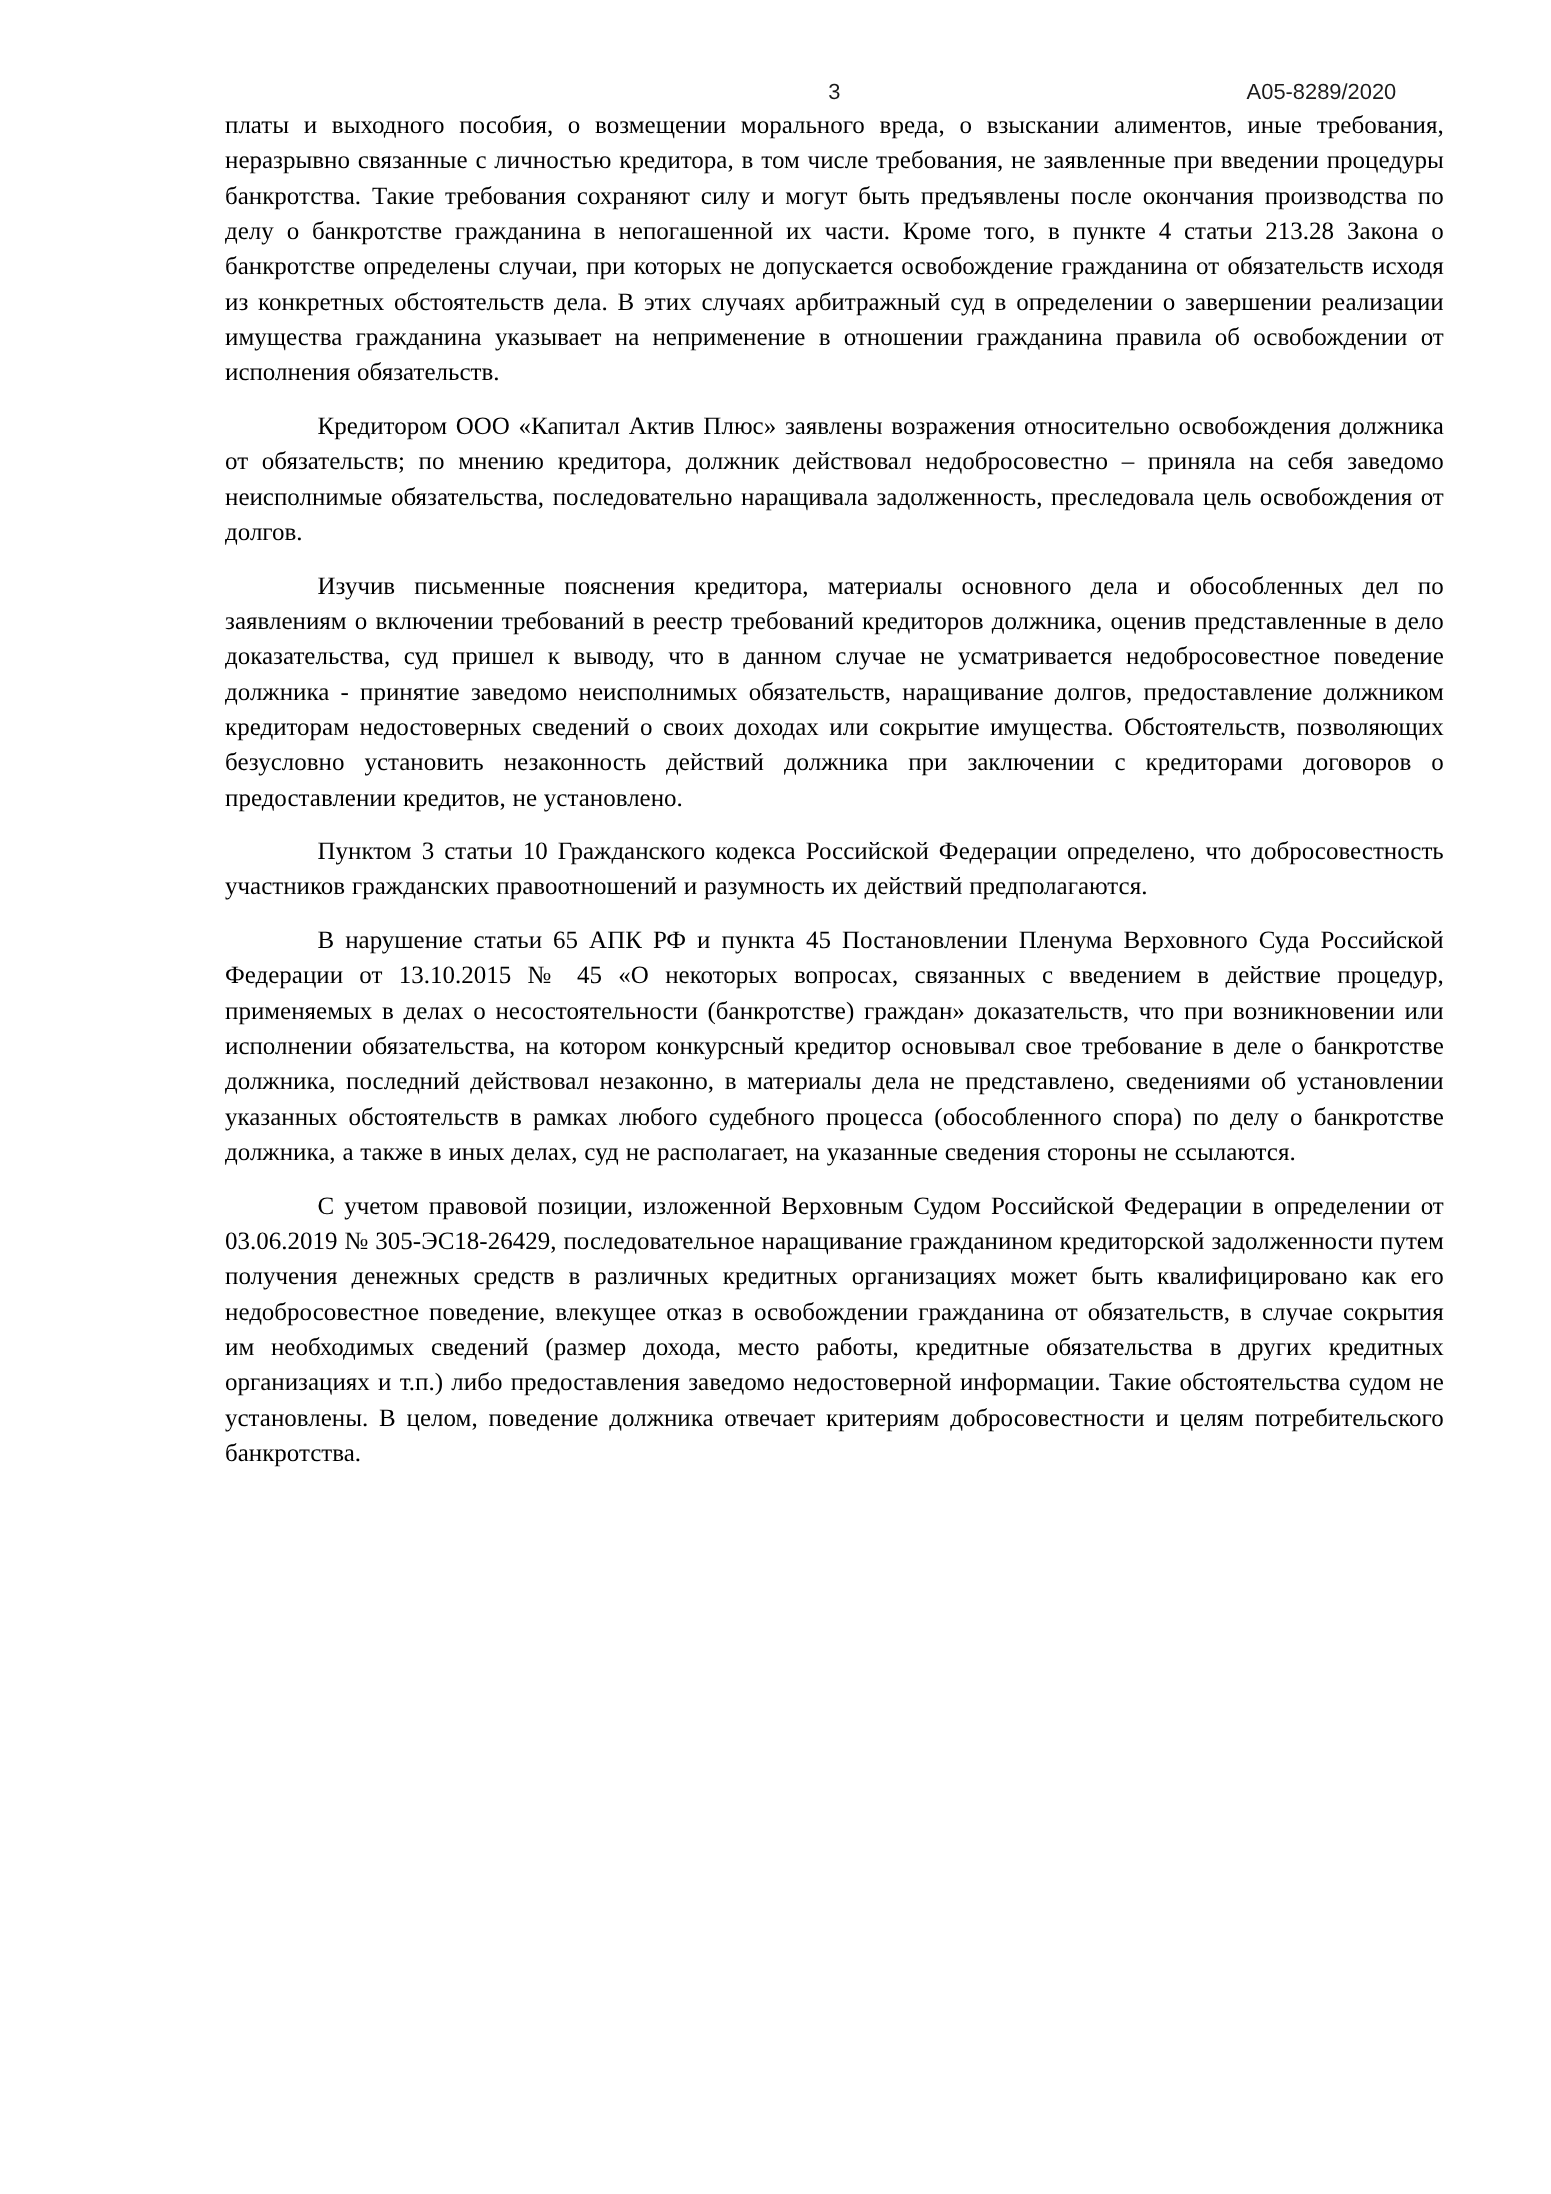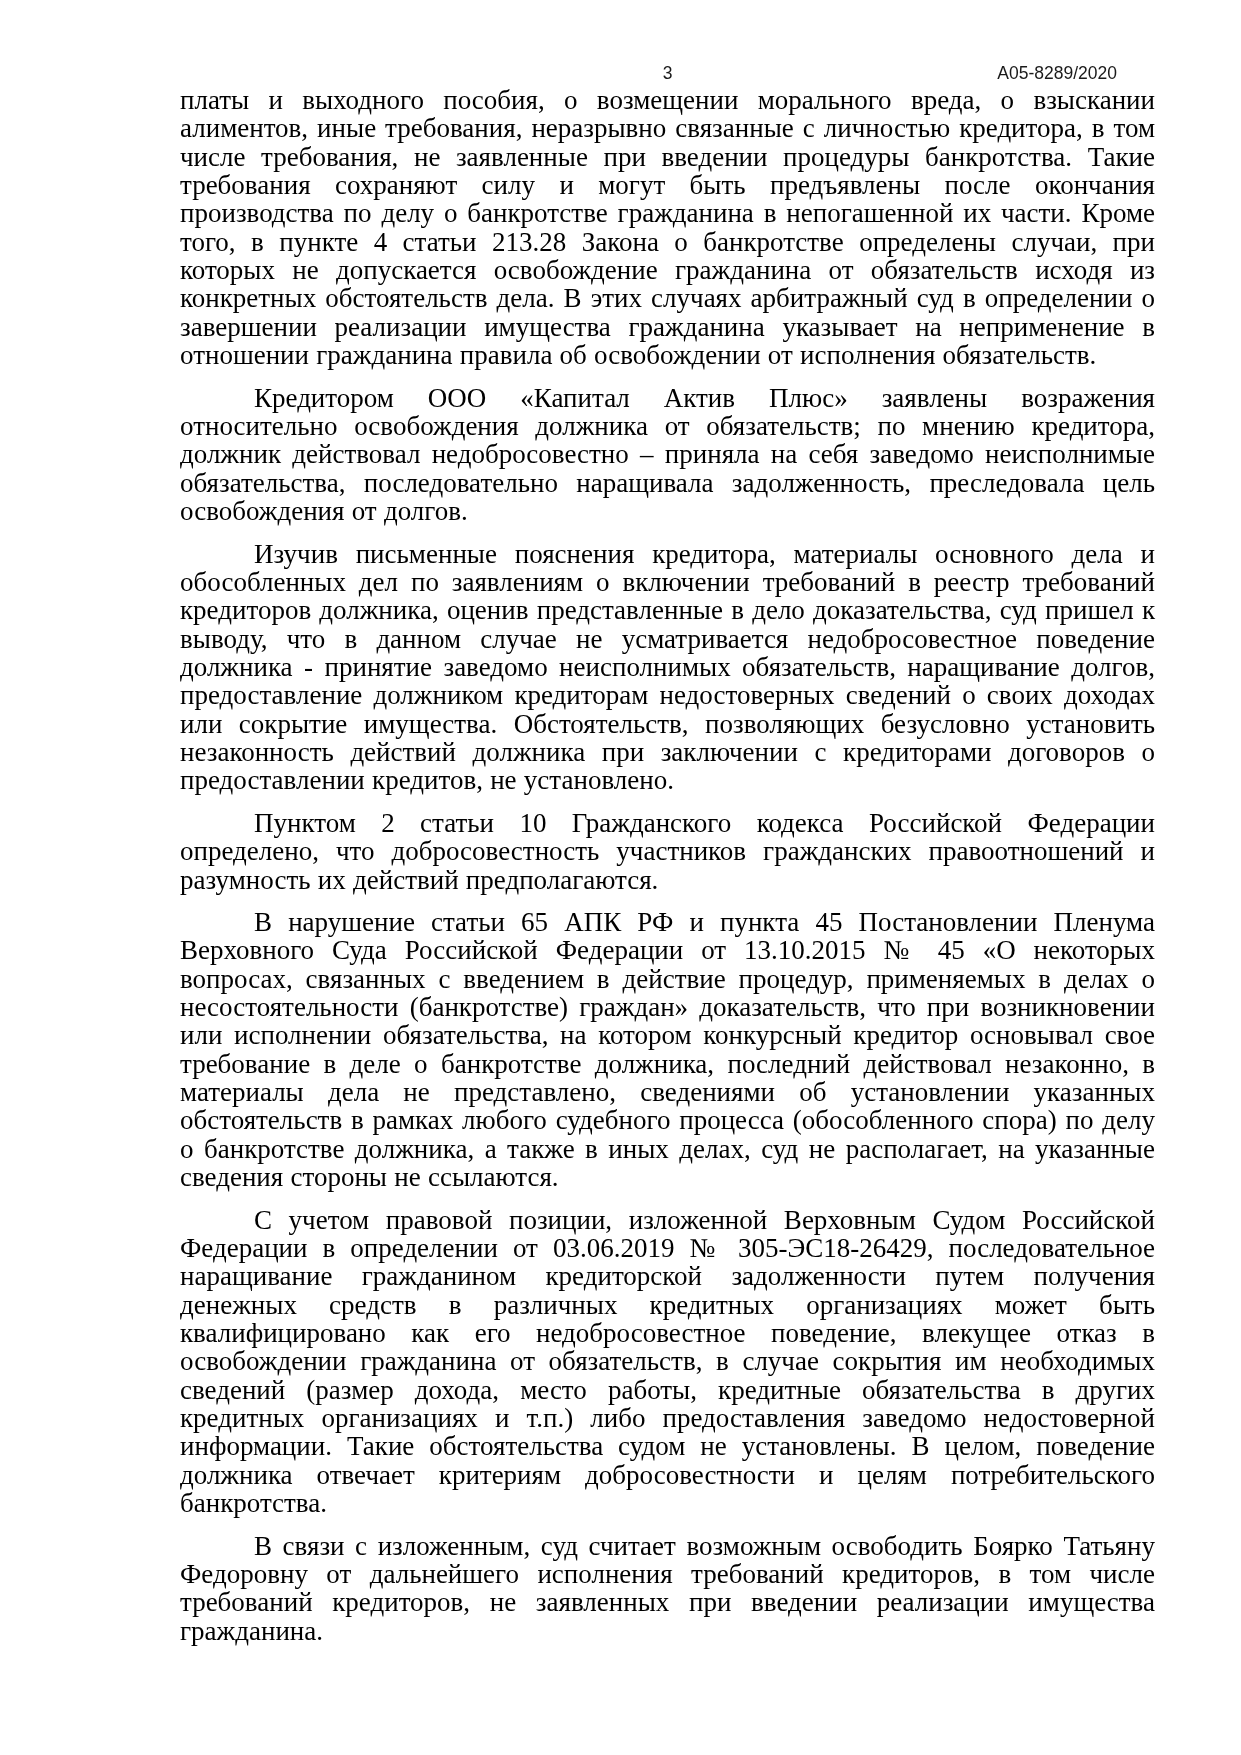--- a/index.html
+++ b/index.html
@@ -16,21 +16,21 @@
     font-size:17.5px;line-height:22px;color:#1a1a1a;
   }
   .page-number{
     position:absolute;left:0;right:0;text-align:center;
   }
   .case-number{
     position:absolute;right:38px;top:0;
   }
   .content{
     position:absolute;top:86px;left:180px;width:975px;
-    font-size:27px;line-height:28.35px;
+    font-size:20px;line-height:28.35px;
     text-align:justify;
     word-spacing:0.5px;
   }
   .content p{
     margin:0 0 14.2px 0;
     text-indent:74px;
   }
   .content p.continuation{
     text-indent:0;
   }
@@ -42,19 +42,18 @@
 
   <div class="header">
     <div class="page-number">3</div>
     <div class="case-number">А05-8289/2020</div>
   </div>
 
   <div class="content">
     <p class="continuation">платы и выходного пособия, о возмещении морального вреда, о взыскании алиментов, иные требования, неразрывно связанные с личностью кредитора, в том числе требования, не заявленные при введении процедуры банкротства. Такие требования сохраняют силу и могут быть предъявлены после окончания производства по делу о банкротстве гражданина в непогашенной их части. Кроме того, в пункте 4 статьи 213.28 Закона о банкротстве определены случаи, при которых не допускается освобождение гражданина от обязательств исходя из конкретных обстоятельств дела. В этих случаях арбитражный суд в определении о завершении реализации имущества гражданина указывает на неприменение в отношении гражданина правила об освобождении от исполнения обязательств.</p>
     <p>Кредитором ООО «Капитал Актив Плюс»  заявлены возражения относительно освобождения должника от обязательств; по мнению кредитора, должник действовал недобросовестно – приняла на себя заведомо неисполнимые обязательства, последовательно наращивала задолженность, преследовала цель освобождения от долгов.</p>
     <p>Изучив письменные пояснения кредитора, материалы основного дела и обособленных дел по заявлениям о включении требований в реестр требований кредиторов должника, оценив представленные в дело доказательства, суд пришел к выводу, что в данном случае не усматривается недобросовестное поведение должника - принятие заведомо неисполнимых обязательств, наращивание долгов, предоставление должником кредиторам недостоверных сведений о своих доходах или сокрытие имущества. Обстоятельств, позволяющих безусловно установить незаконность действий должника при заключении с кредиторами договоров о предоставлении кредитов, не установлено.</p>
-    <p>Пунктом 2 статьи 10 Гражданского кодекса Российской Федерации определено, что добросовестность участников гражданских правоотношений и разумность их действий предполагаются.</p>
+    <p>Пунктом 3 статьи 10 Гражданского кодекса Российской Федерации определено, что добросовестность участников гражданских правоотношений и разумность их действий предполагаются.</p>
     <p>В нарушение статьи 65 АПК РФ и пункта 45 Постановлении Пленума Верховного Суда Российской Федерации от 13.10.2015 № 45 «О некоторых вопросах, связанных с введением в действие процедур, применяемых в делах о несостоятельности (банкротстве) граждан» доказательств, что при возникновении или исполнении обязательства, на котором конкурсный кредитор основывал свое требование в деле о банкротстве должника, последний действовал незаконно, в материалы дела не представлено, сведениями об установлении указанных обстоятельств в рамках любого судебного процесса (обособленного спора) по делу о банкротстве должника, а также в иных делах, суд не располагает, на указанные сведения стороны не ссылаются.</p>
     <p>С учетом правовой позиции, изложенной Верховным Судом Российской Федерации в определении от 03.06.2019 № 305-ЭС18-26429, последовательное наращивание гражданином кредиторской задолженности путем получения денежных средств в различных кредитных организациях может быть квалифицировано как его недобросовестное поведение, влекущее отказ в освобождении гражданина от обязательств, в случае сокрытия им необходимых сведений (размер дохода, место работы, кредитные обязательства в других кредитных организациях и т.п.) либо предоставления заведомо недостоверной информации.  Такие обстоятельства судом не установлены. В целом, поведение должника отвечает критериям добросовестности и целям потребительского банкротства.</p>
-    <p>В связи с изложенным, суд считает возможным освободить Боярко Татьяну Федоровну от дальнейшего исполнения требований кредиторов, в том числе требований кредиторов, не заявленных при введении реализации имущества гражданина.</p>
   </div>
 
 </div>
 
 </body></html>

